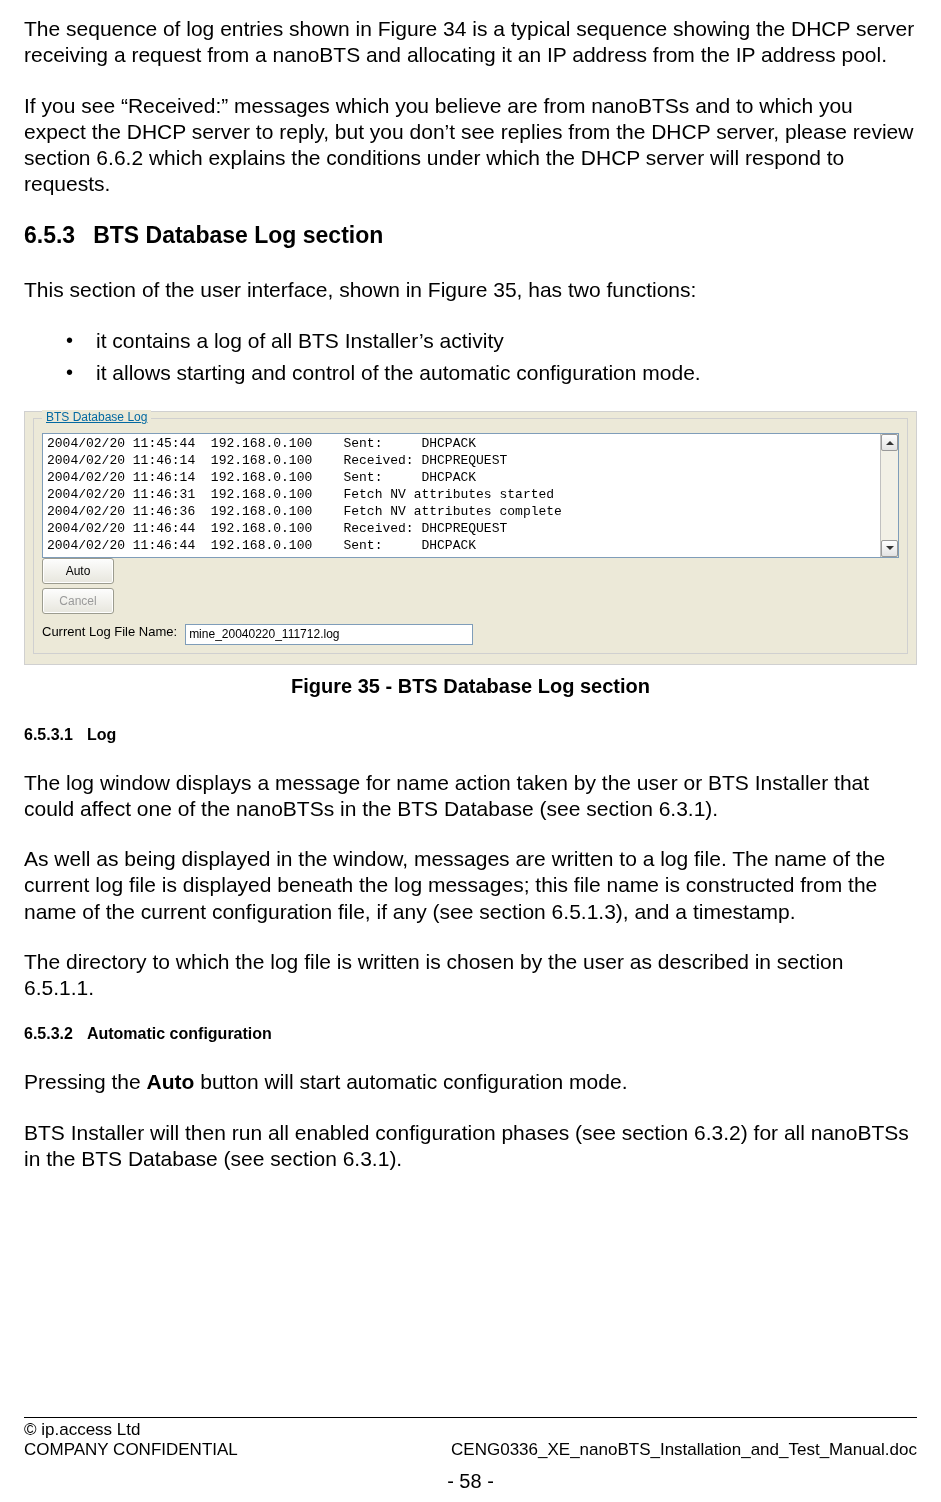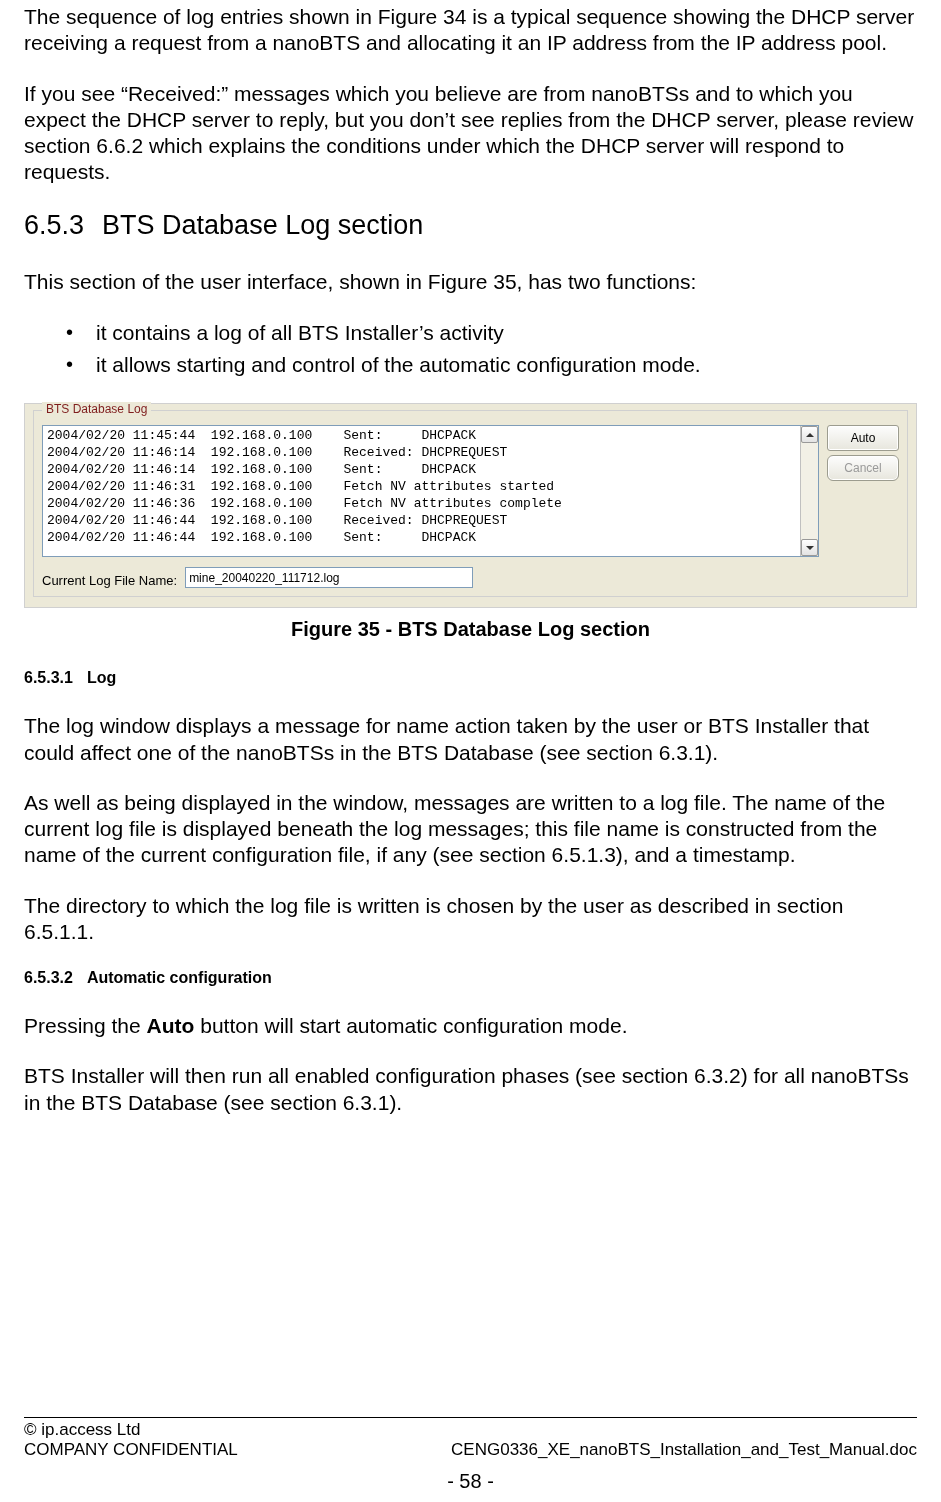--- a/index.html
+++ b/index.html
@@ -6,31 +6,31 @@
     margin: 0;
     padding: 0;
     background: #ffffff;
     font-family: Arial, Helvetica, sans-serif;
     color: #000;
   }
   .page {
     width: 941px;
     min-height: 1502px;
     box-sizing: border-box;
-    padding: 4px 24px 0 24px;
+    padding: 16px 24px 0 24px;
     position: relative;
   }
   .body-text {
     font-size: 21px;
     line-height: 1.25;
     margin: 0 0 24px 0;
   }
   .heading-3 {
-    font-size: 27px;
-    font-weight: normal;
+    font-size: 23px;
+    font-weight: bold;
     margin: 8px 0 28px 0;
   }
   .heading-3 .num { display:inline-block; margin-right:18px; }
   .heading-4 {
     font-size: 16px;
     font-weight: bold;
     margin: 8px 0 26px 0;
   }
   .heading-4 .num { display:inline-block; margin-right:14px; }
   ul.bullets {
@@ -67,26 +67,27 @@
     padding: 14px 8px 8px 8px;
     background: #ece9d8;
   }
   .groupbox-label {
     position: absolute;
     top: -9px;
     left: 8px;
     background: #ece9d8;
     padding: 0 4px;
     font-size: 12px;
-    color: #7f1d1d;
+    color: #0369a1;
+    text-decoration: underline;
   }
   .gb-row {
     display: flex;
     align-items: stretch;
-    gap: 8px;
+    flex-direction: column;
   }
   .log-container {
     flex: 1;
     display: flex;
     background: #ffffff;
     border: 1px solid #7f9db9;
     height: 130px;
     overflow: hidden;
   }
   .log-text {
@@ -127,24 +128,24 @@
   }
   .win-btn {
     height: 24px;
     background: linear-gradient(#fdfdfd,#e7e6dd);
     border: 1px solid #9c9c8f;
     border-radius: 3px;
     font-size: 12px;
     display:flex;align-items:center;justify-content:center;
     box-shadow: inset 0 0 0 1px #fff;
   }
-  .win-btn.disabled { color:#9a9a9a;border-radius:6px; }
+  .win-btn.disabled { color:#9a9a9a; }
   .logfile-row {
     display:flex;
-    align-items:flex-end;
+    align-items:flex-start;
     gap:8px;
     margin-top:10px;
     font-size:13px;
   }
   .logfile-input {
     flex:0 0 280px;
     height:19px;
     background:#ffffff;
     border:1px solid #7f9db9;
     padding:0 3px;

